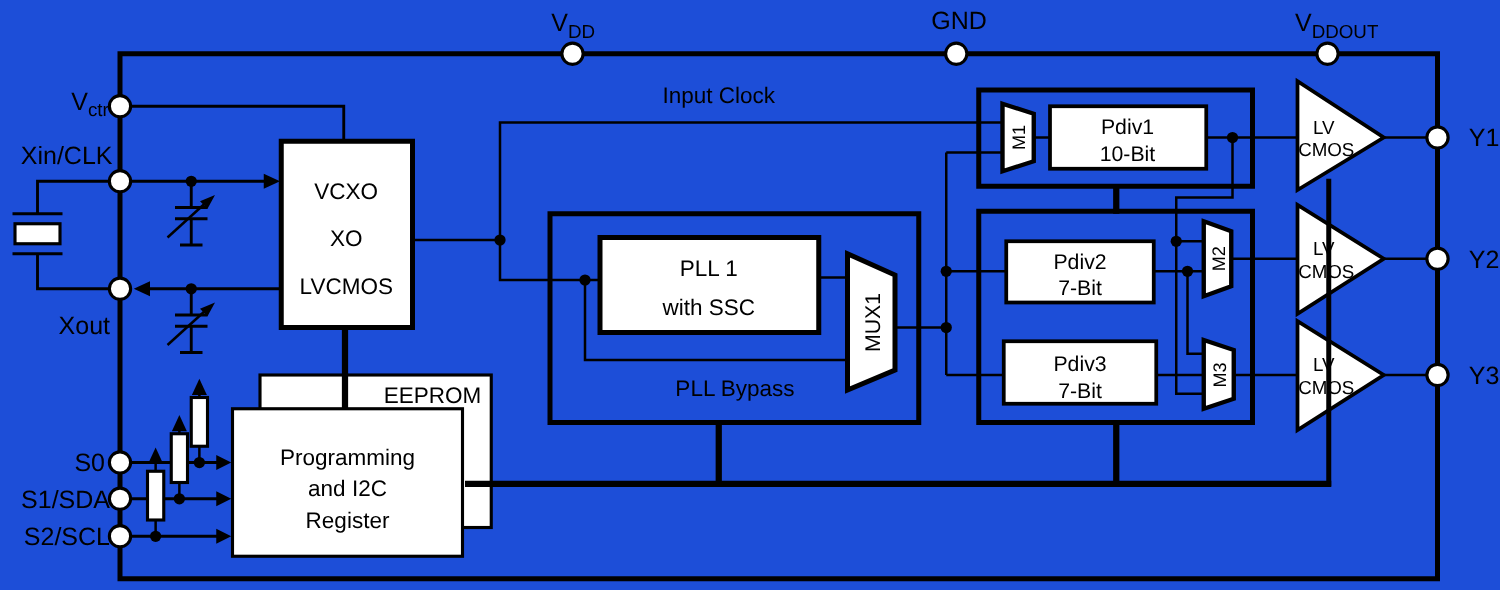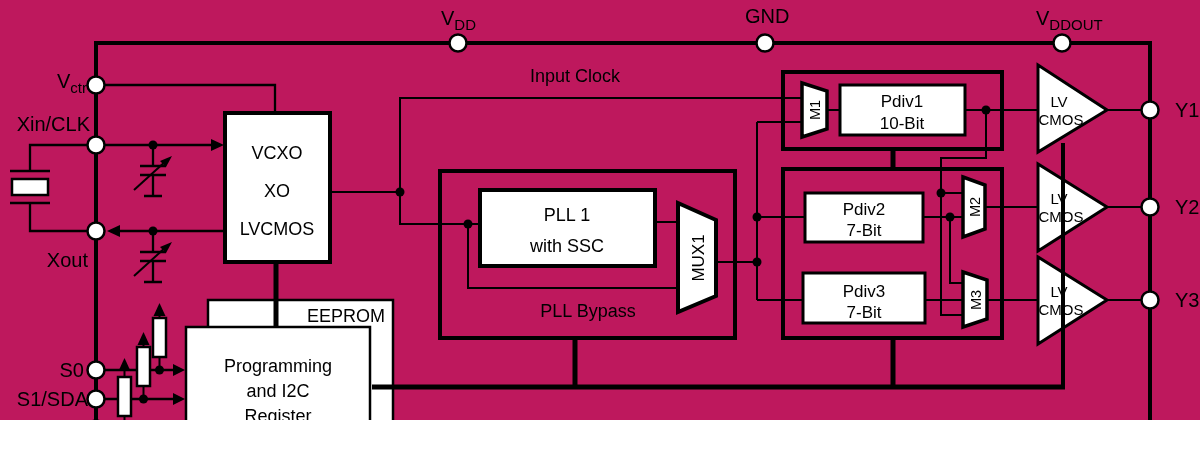--- a/index.html
+++ b/index.html
@@ -1,16 +1,16 @@
 <!DOCTYPE html>
 <html><head>
 <meta charset="utf-8">
 <style>
   html,body{margin:0;padding:0;background:#fff;}
-  .stage{position:relative;width:1200px;height:420px;background:#be185d;overflow:hidden;}
+  .stage{position:relative;width:1200px;height:472px;background:#1d4ed8;overflow:hidden;}
   svg{display:block;}
   text{font-family:"Liberation Sans","DejaVu Sans",sans-serif;fill:#000;}
   .wire{stroke:#000;stroke-width:2;fill:none;}
   .wire-med{stroke:#000;stroke-width:2.3;fill:none;}
   .bus{stroke:#000;stroke-width:5;fill:none;}
   .bus4{stroke:#000;stroke-width:4;fill:none;}
   .box-thick{stroke:#000;stroke-width:4;fill:none;}
   .box-white{stroke:#000;stroke-width:4;fill:#fff;}
   .box-med{stroke:#000;stroke-width:3;fill:#fff;}
   .box-thin{stroke:#000;stroke-width:2.5;fill:#fff;}

